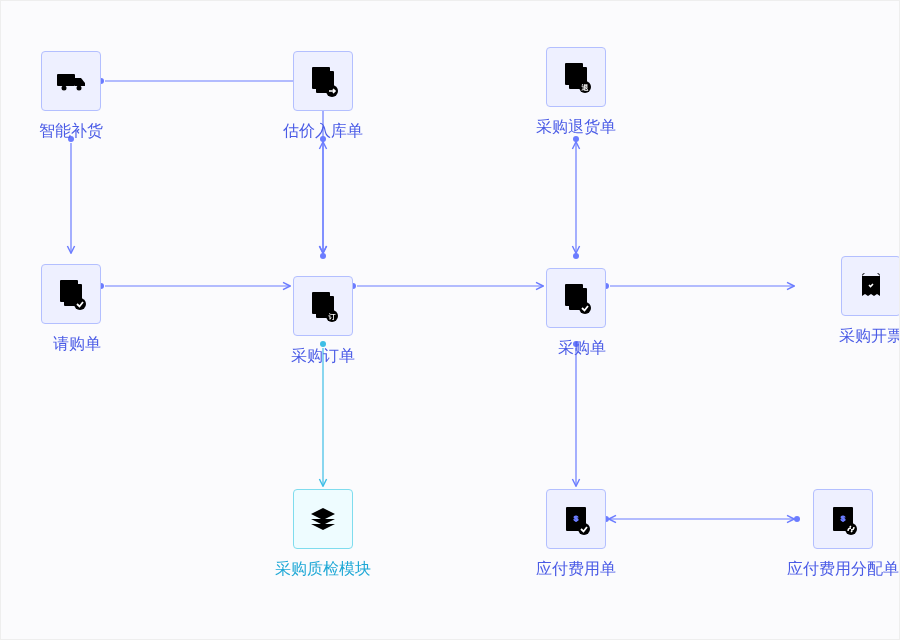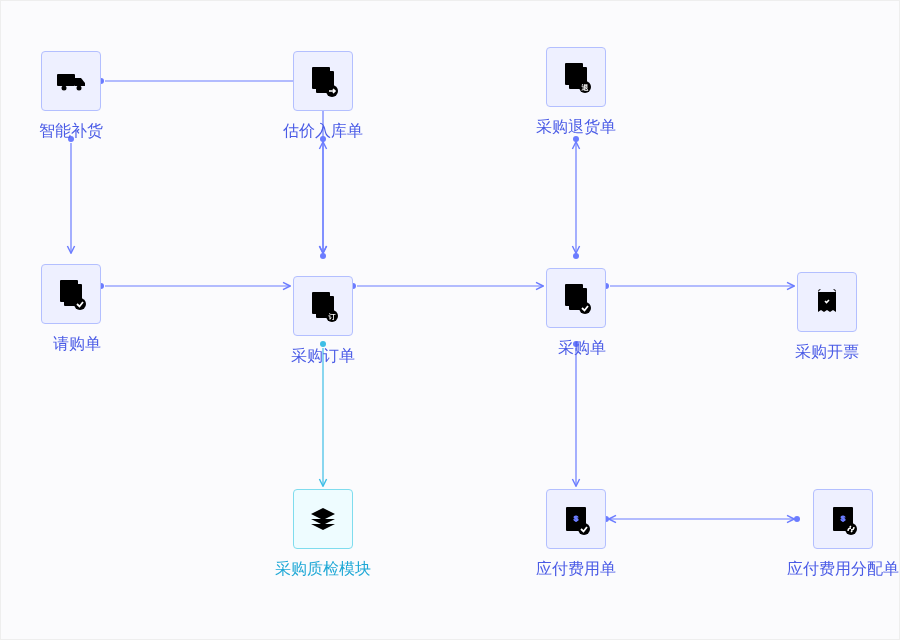--- a/index.html
+++ b/index.html
@@ -214,21 +214,21 @@
     <div class="node" style="left: 545px; top: 267px;"><div class="card">
         <svg class="icon" viewBox="0 0 34 34">
           <use href="#ic-doc-check"></use>
         </svg>
       </div><div class="label">采购单</div></div>
     <div class="node" style="left: 545px; top: 488px; text-align: right;"><div class="card">
         <svg class="icon" viewBox="0 0 34 34">
           <use href="#ic-invoice-check"></use>
         </svg>
       </div><div class="label">应付费用单</div></div>
-    <div class="node" style="left: 796px; top: 255px; margin-top: 16px;"><div class="card">
+    <div class="node" style="left: 840px; top: 255px;"><div class="card">
         <svg class="icon" viewBox="0 0 34 34">
           <use href="#ic-ticket"></use>
         </svg>
       </div><div class="label">采购开票</div></div>
     <div class="node" style="left: 812px; top: 488px;"><div class="card">
         <svg class="icon" viewBox="0 0 34 34">
           <use href="#ic-invoice-alloc"></use>
         </svg>
       </div><div class="label">应付费用分配单</div></div>
   </div>

